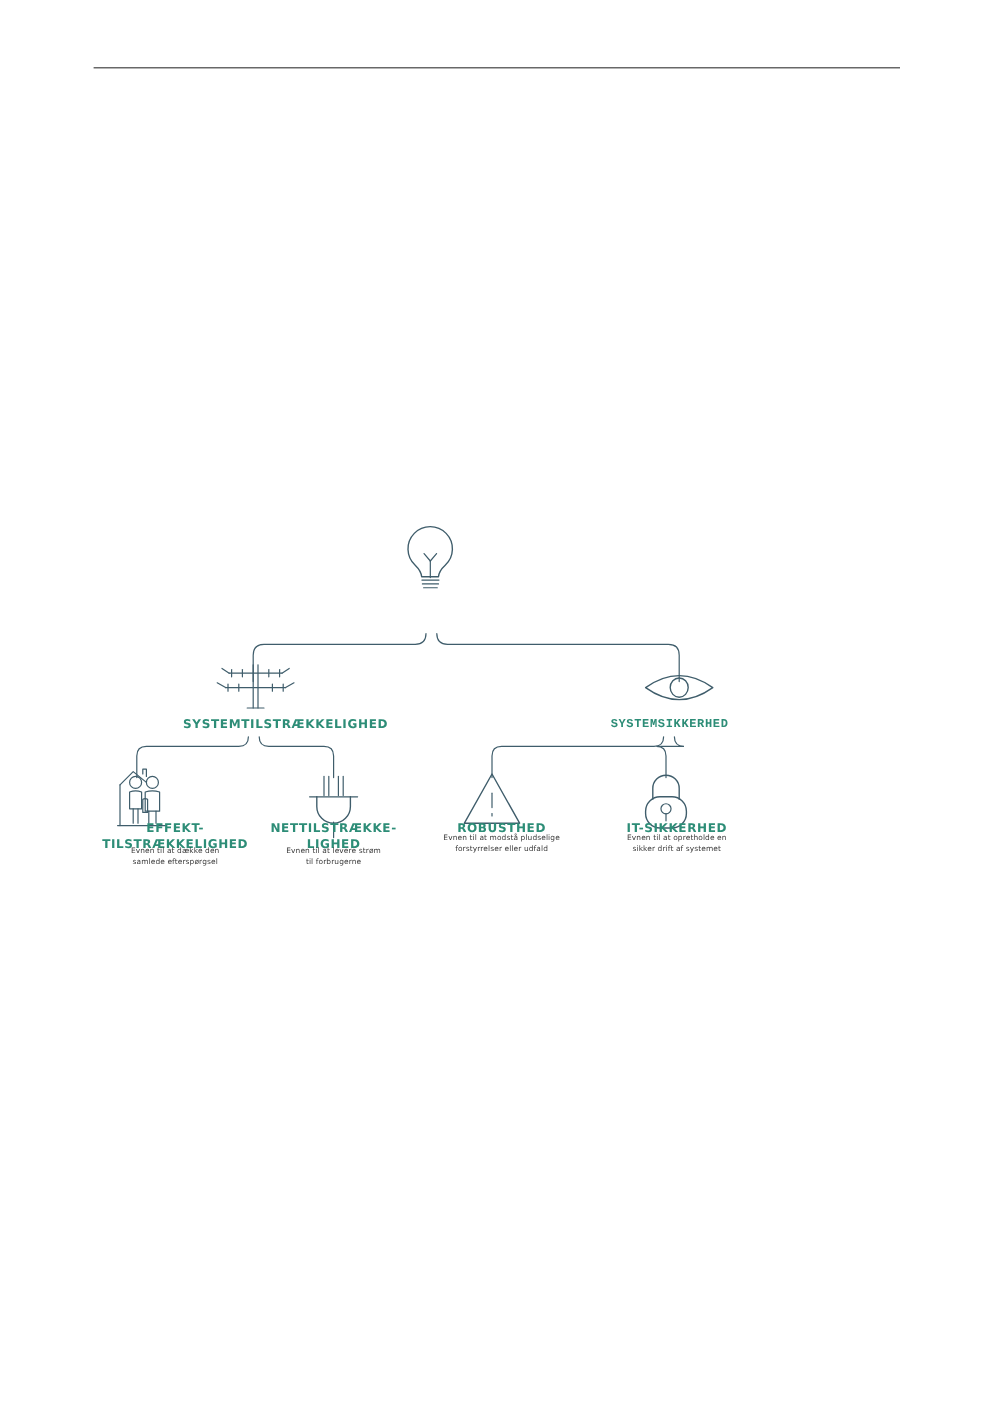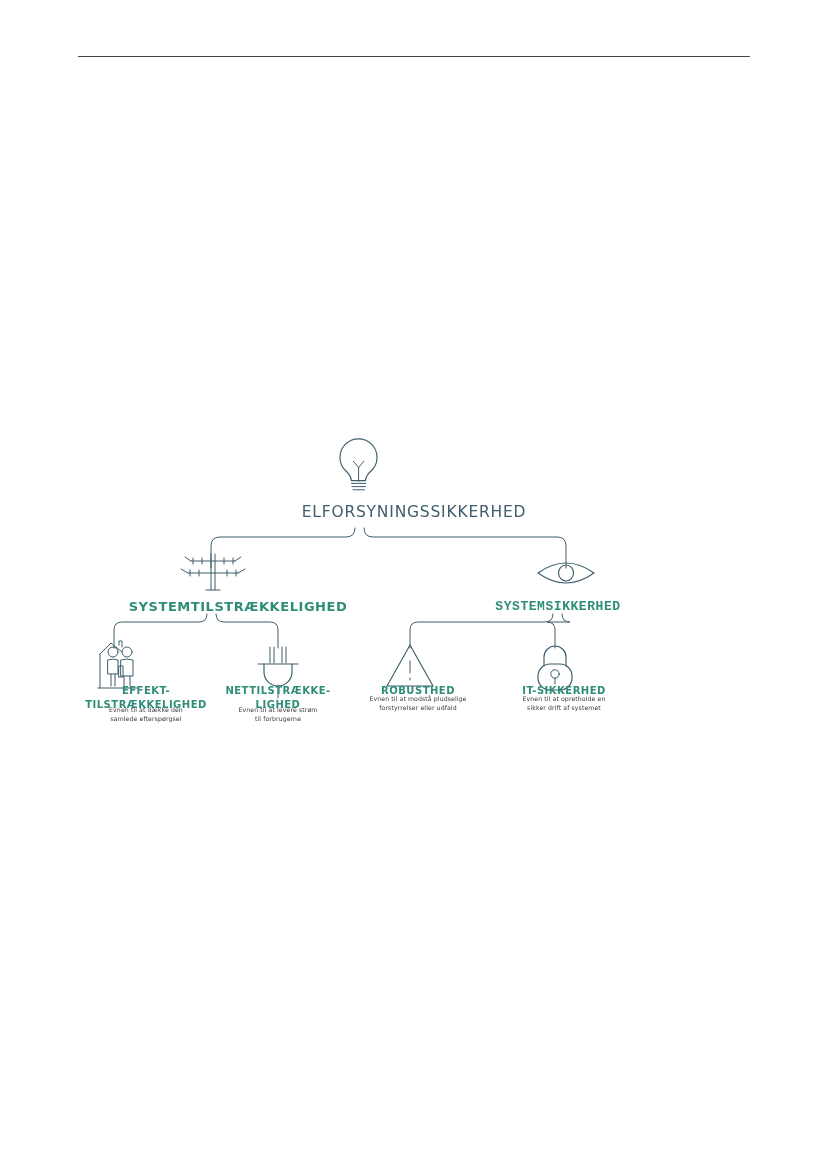--- a/index.html
+++ b/index.html
@@ -54,21 +54,21 @@
     left: 120px;
     top: 63px;
     width: 432px;
     font-size: 15.5px;
     letter-spacing: 0.8px;
     color: #3f5d6b;
     font-weight: 400;
   }
 
   .level2-label {
-    font-size: 13px;
+    font-size: 10px;
     letter-spacing: 0.55px;
     color: #2d8d77;
     font-weight: 700;
   }
   .level2-sysadq { left: 30px;  top: 159px; width: 260px; }
   .level2-syssec { left: 350px; top: 159px; width: 260px; font-family: Liberation Mono, monospace; }
 
   .level3-title {
     font-size: 10px;
     letter-spacing: 0.5px;
@@ -231,21 +231,20 @@
     </g>
 
     <g>
       <path class="ico" d="M466 226 v-9 a11 11 0 0 1 22 0 v9"></path>
       <rect class="ico" x="460" y="224" width="34" height="26" rx="12"></rect>
       <circle class="ico-thin" cx="477" cy="234" r="4.2"></circle>
       <path class="ico-thin" d="M477 238 v6"></path>
     </g>
   </svg>
 
-  <div class="node-label root-title">ELFORSYNINGSSIKKERHED</div>
 
   <div class="node-label level2-label level2-sysadq">SYSTEMTILSTRÆKKELIGHED</div>
 
   <div class="node-label level2-label level2-syssec">SYSTEMSIKKERHED</div>
 
   <div class="leaf-block leaf-1">
     <div class="node-label level3-title">EFFEKT-
 TILSTRÆKKELIGHED</div>
     <div class="node-label level3-desc">Evnen til at dække den
 samlede efterspørgsel</div>

